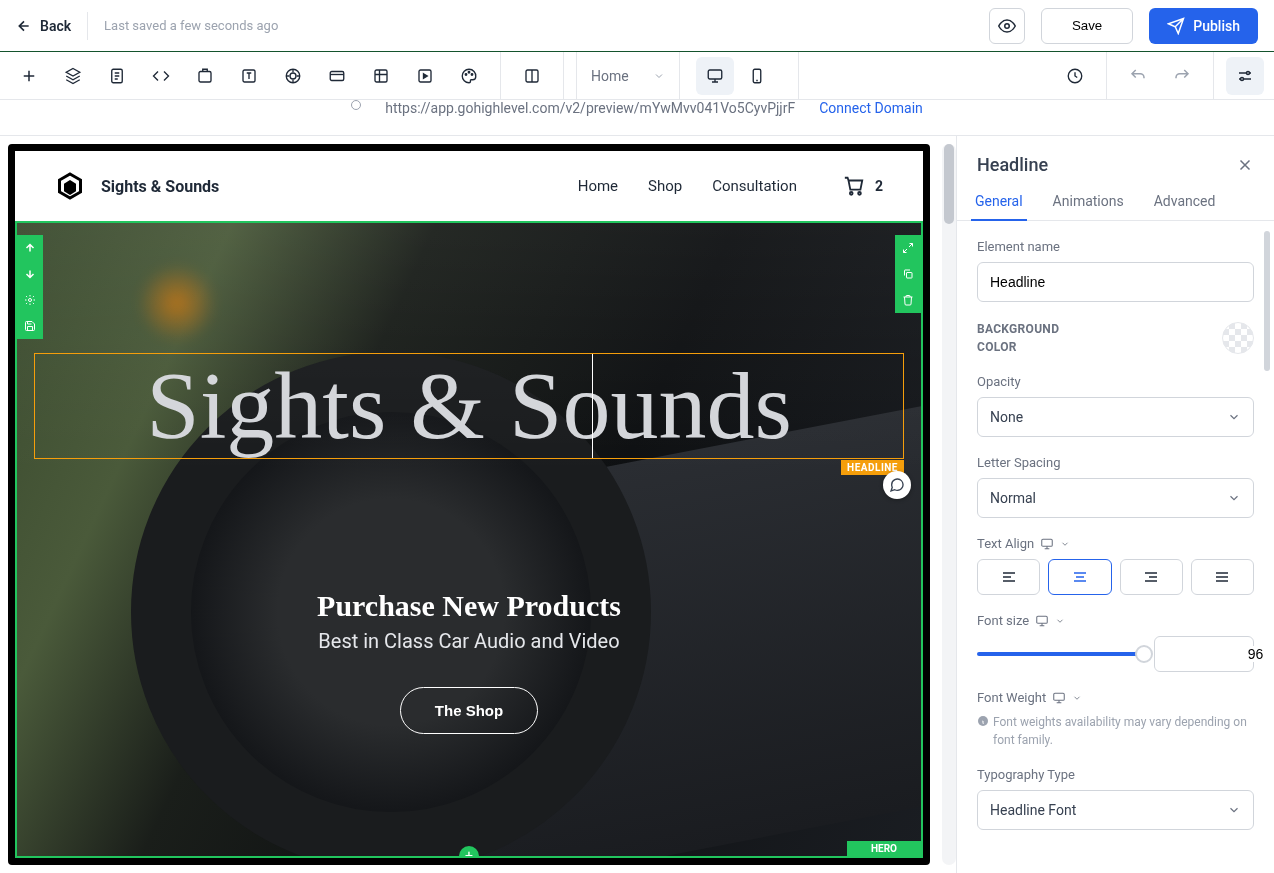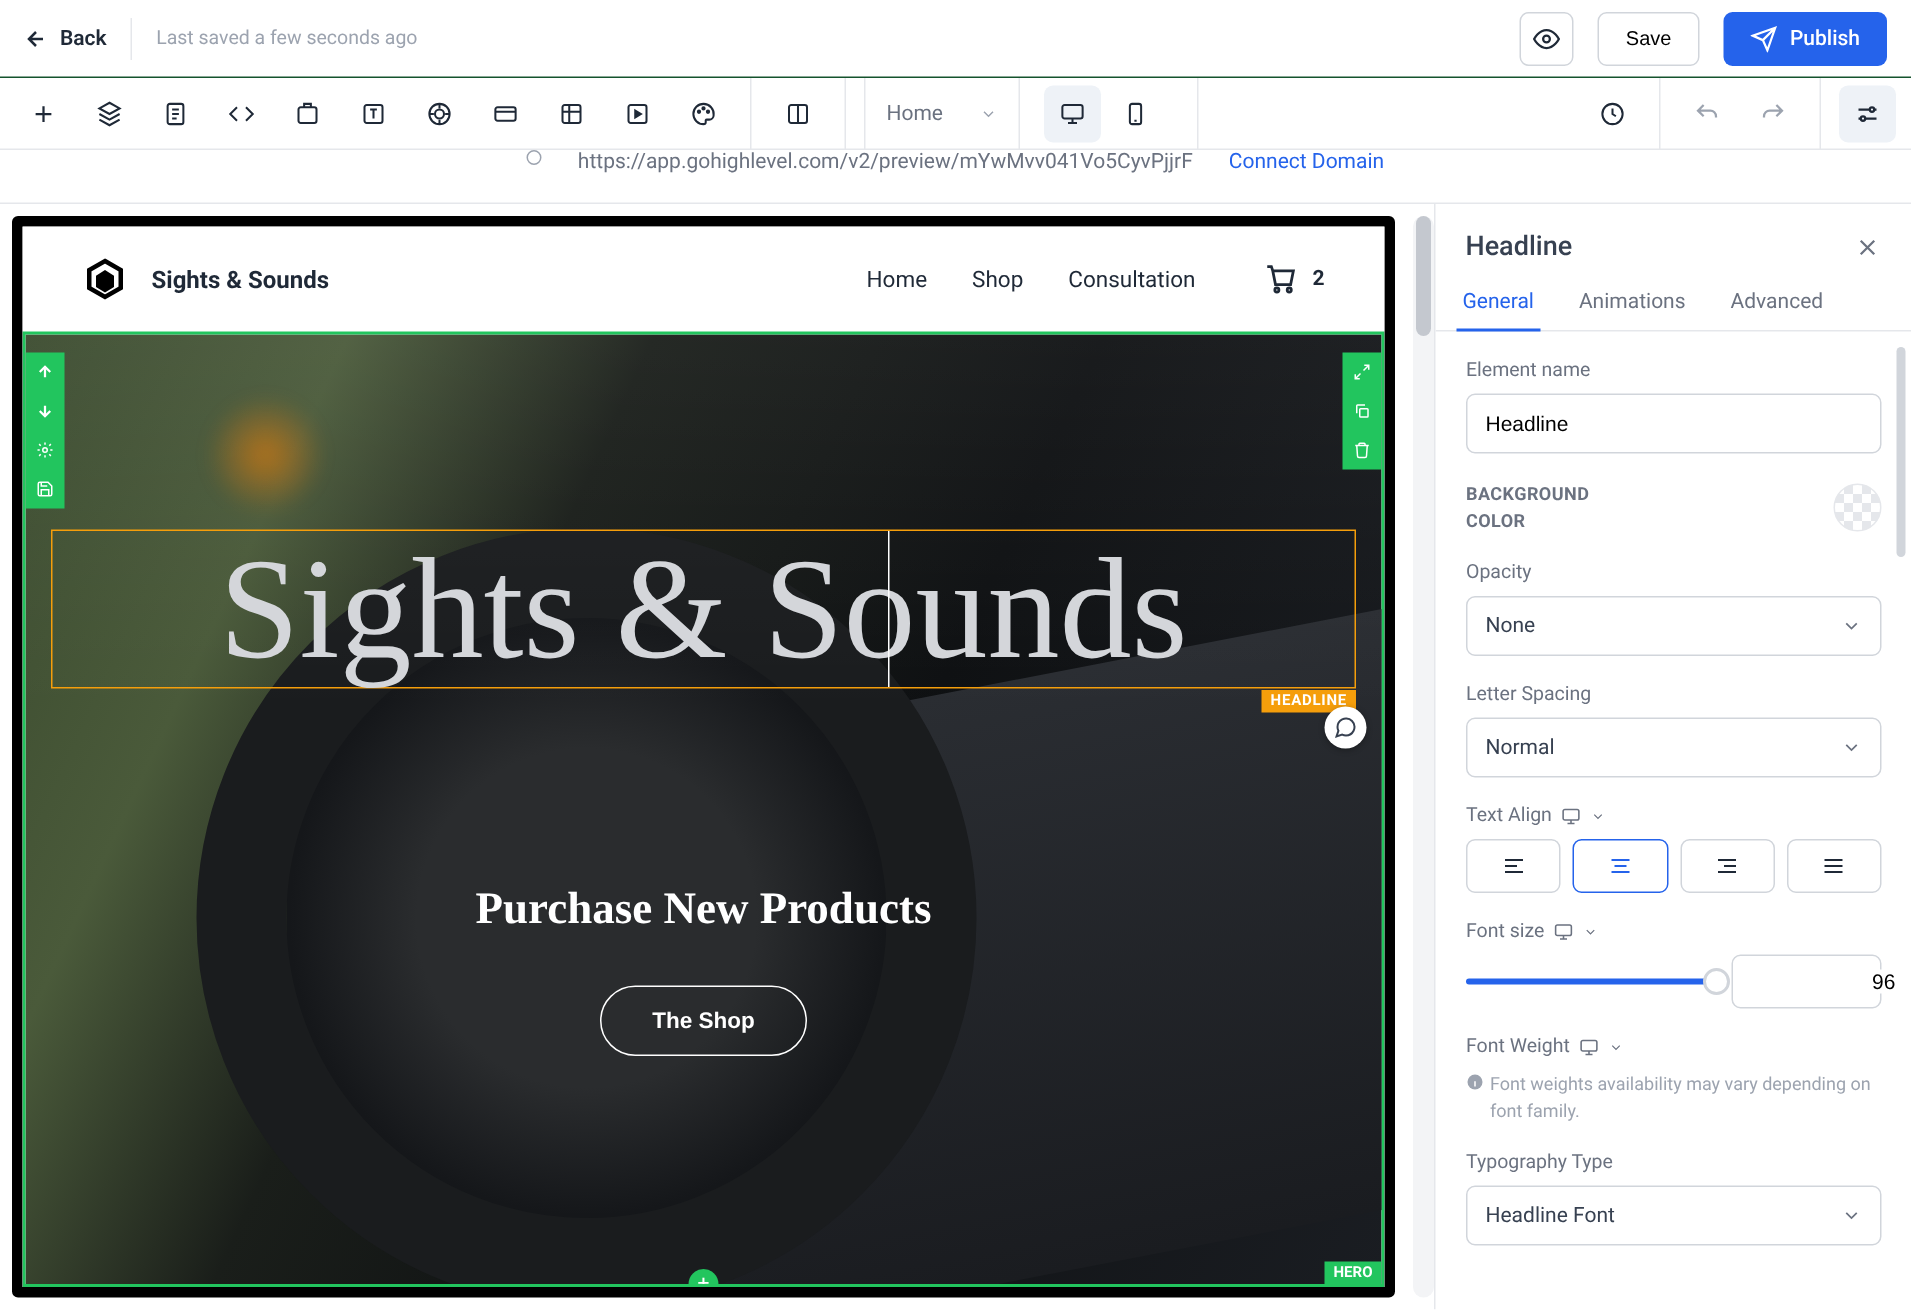--- a/index.html
+++ b/index.html
@@ -6,21 +6,21 @@
 body { font-family: -apple-system, BlinkMacSystemFont, "Segoe UI", Roboto, sans-serif; font-size: 14px; color: #1f2937; background: #fff; overflow: hidden; }
 .app { width: 1274px; height: 873px; display: flex; flex-direction: column; }
 
 
 .topbar { height: 52px; display: flex; align-items: center; padding: 0 16px; gap: 16px; border-bottom: 1px solid #14532d; }
 .back-btn { display: flex; align-items: center; gap: 8px; font-weight: 600; cursor: pointer; }
 .divider-v { width: 1px; height: 28px; background: #e5e7eb; }
 .saved-text { color: #9ca3af; font-size: 13px; }
 .spacer { flex: 1; }
 .icon-btn { width: 36px; height: 36px; border: 1px solid #d1d5db; border-radius: 6px; display: flex; align-items: center; justify-content: center; cursor: pointer; background: #fff; }
-.save-btn { height: 36px; padding: 0 18px; border: 1px solid #d1d5db; border-radius: 6px; background: #fff; cursor: pointer; font-weight: 500; }
+.save-btn { height: 36px; padding: 0 30px; border: 1px solid #d1d5db; border-radius: 6px; background: #fff; cursor: pointer; font-weight: 500; }
 .publish-btn { height: 36px; padding: 0 18px; border-radius: 6px; background: #2563eb; color: #fff; display: flex; align-items: center; gap: 8px; cursor: pointer; font-weight: 500; }
 
 
 .toolbar { height: 48px; display: flex; align-items: center; padding: 0 10px; gap: 6px; border-bottom: 1px solid #e5e7eb; }
 .tool-btn { width: 38px; height: 38px; display: flex; align-items: center; justify-content: center; cursor: pointer; border-radius: 6px; }
 .tool-btn.active { background: #eef2f7; }
 .tool-sep { width: 1px; height: 48px; background: #e5e7eb; margin: 0 6px; }
 .page-select { display: flex; align-items: center; gap: 24px; padding: 0 14px; height: 48px; cursor: pointer; color: #6b7280; border-left:1px solid #e5e7eb; border-right:1px solid #e5e7eb; }
 .device-group { display: flex; gap: 4px; padding: 0 10px; }
 .settings-btn-active { background: #eef2f7; }
@@ -58,21 +58,21 @@
 .edge-tools-right .edge-btn { width: 26px; height: 26px; display: flex; align-items: center; justify-content: center; color: #fff; cursor: pointer; }
 
 .hero-content { position: relative; z-index: 2; display: flex; flex-direction: column; align-items: center; padding-top: 130px; }
 .headline-box { position: relative; border: 1px solid #f59e0b; width: 870px; padding: 0; }
 .headline-text { font-family: Georgia, "Times New Roman", serif; font-size: 96px; color: #d4d6da; text-align: center; line-height: 1; padding: 4px 0; font-weight: 400; }
 .headline-cursor { position:absolute; left: 557px; top: 0; width: 1px; height: 100%; background: #fff; }
 .headline-label { position: absolute; right: -1px; bottom: -17px; background: #f59e0b; color: #fff; font-size: 10px; font-weight: 700; padding: 2px 6px; letter-spacing: 0.5px; }
 .hero-subtitle { font-family: Georgia, serif; font-size: 30px; color: #fff; margin-top: 130px; font-weight: 600; }
 .hero-sub2 { font-size: 20px; color: #e5e7eb; margin-top: 6px; }
 .hero-btn { margin-top: 34px; padding: 14px 34px; border: 1.5px solid #fff; border-radius: 999px; color: #fff; font-weight: 600; font-size: 15px; cursor: pointer; background: transparent; }
-.hero-badge { position:absolute; right:0; bottom:0; background:#22c55e; color:#fff; font-size:10px; font-weight:700; padding:2px 6px; z-index:5;}
+.hero-badge { position:absolute; right:0; bottom:0; background:#22c55e; color:#fff; font-size:10px; font-weight:700; padding:2px 24px; z-index:5;}
 .hero-add { position:absolute; left:50%; bottom:-10px; transform:translateX(-50%); width:20px; height:20px; background:#22c55e; border-radius:50%; color:#fff; display:flex; align-items:center; justify-content:center; z-index:5; font-size:14px;}
 .hero-chat { position:absolute; right:10px; top:248px; width:28px; height:28px; background:#fff; border-radius:50%; display:flex; align-items:center; justify-content:center; z-index:5; box-shadow:0 1px 4px rgba(0,0,0,0.3);}
 
 
 .panel { width: 318px; border-left: 1px solid #e5e7eb; display: flex; flex-direction: column; overflow: hidden; }
 .panel-header { display: flex; align-items: center; justify-content: space-between; padding: 18px 20px 8px; }
 .panel-title { font-size: 18px; font-weight: 500; color: #374151; }
 .panel-close { cursor: pointer; color: #6b7280; font-size: 18px; }
 .panel-tabs { display: flex; padding: 0 14px; border-bottom: 1px solid #e5e7eb; gap: 22px; }
 .panel-tab { padding: 10px 4px; cursor: pointer; color: #6b7280; font-size: 14px; }
@@ -341,20 +341,21 @@
                 <path d="M21 11.5a8.38 8.38 0 01-.9 3.8 8.5 8.5 0 01-7.6 4.7 8.38 8.38 0 01-3.8-.9L3 21l1.9-5.7a8.38 8.38 0 01-.9-3.8 8.5 8.5 0 014.7-7.6 8.38 8.38 0 013.8-.9h.5a8.48 8.48 0 018 8v.5z"></path>
               </svg>
             </div>
           <div class="hero-content">
             <div class="headline-box">
               <div class="headline-text">Sights &amp; Sounds</div>
               <div class="headline-cursor"></div>
               <div class="headline-label">HEADLINE</div>
             </div>
             <div class="hero-subtitle">Purchase New Products</div>
+            <div class="hero-sub2">Best in Class Car Audio and Video</div>
             <button class="hero-btn">The Shop</button>
           </div>
           <div class="hero-badge">HERO</div>
           <div class="hero-add">+</div>
         </div>
       </div>
       <div class="canvas-scroll"></div>
     </div>
 
     <div class="panel">

